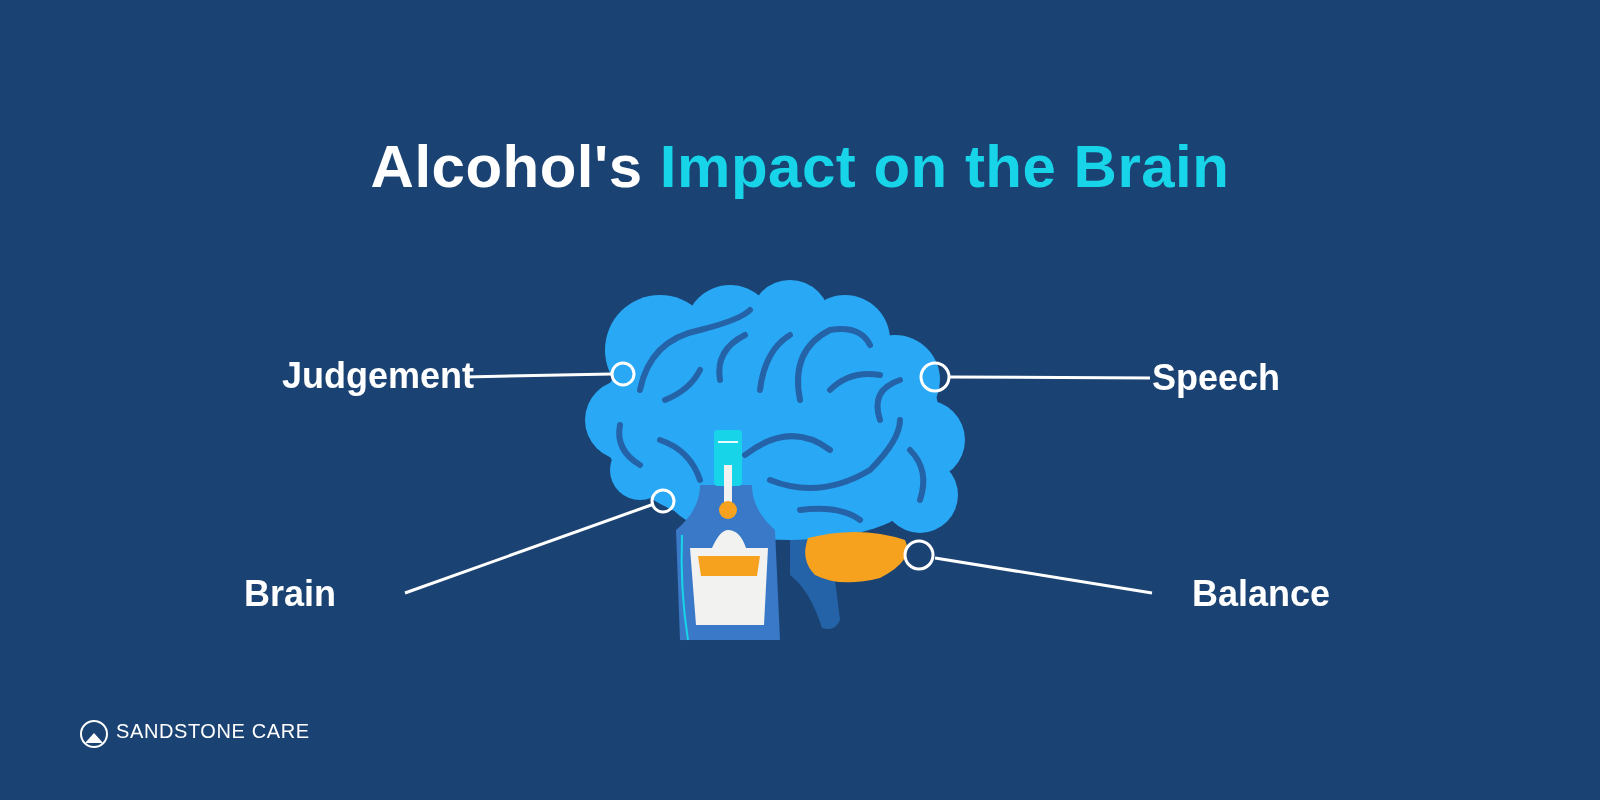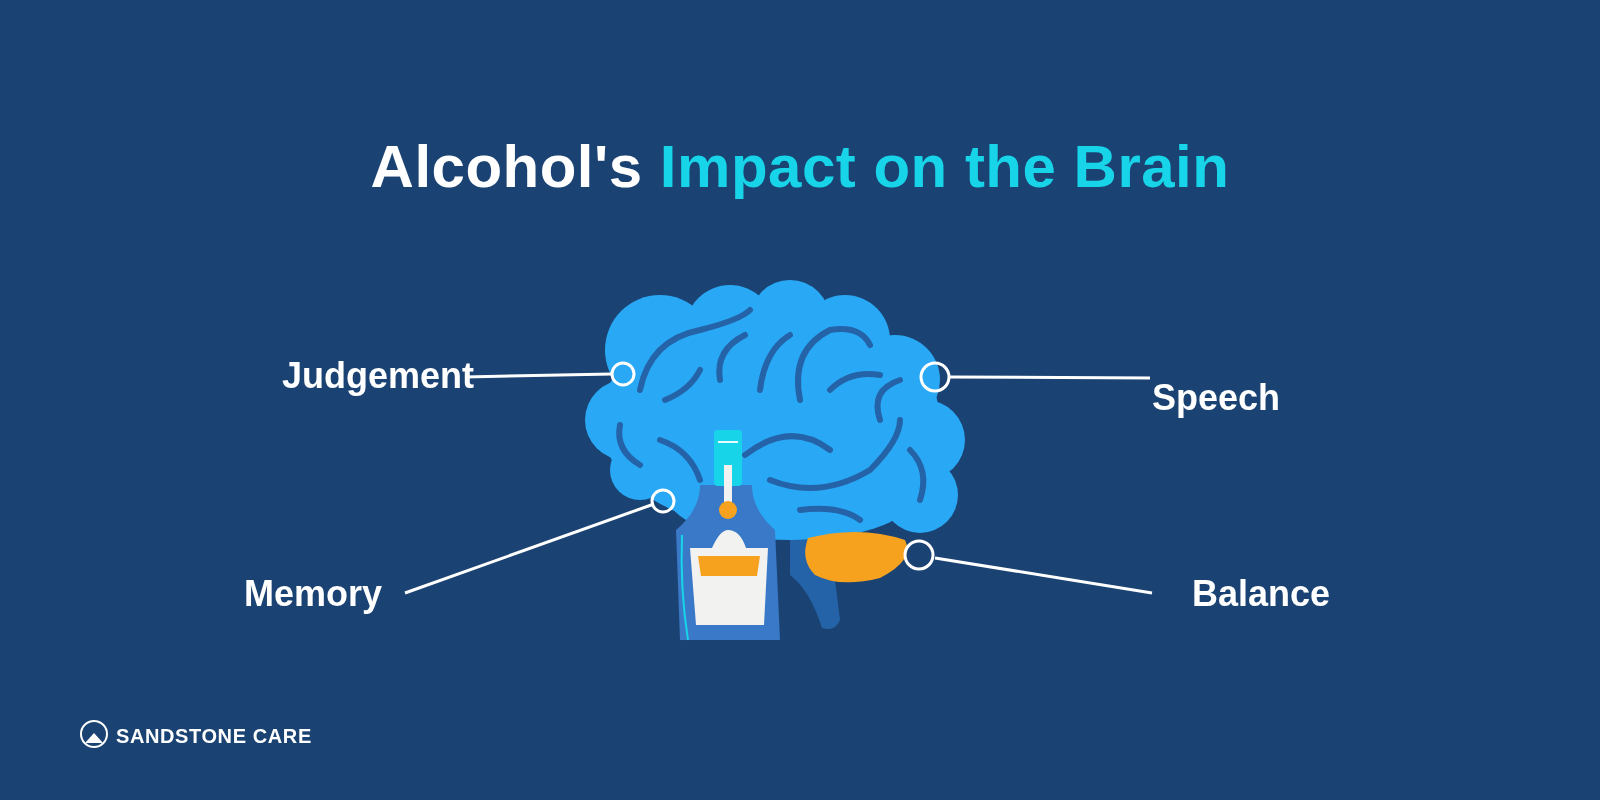--- a/index.html
+++ b/index.html
@@ -16,22 +16,22 @@
       color: #ffffff;
     }
     .title .accent { color: #17d4e8; }
     .label {
       position: absolute; font-size: 36px; font-weight: bold; color: #ffffff;
       line-height: 1;
     }
     svg.art { position: absolute; left: 0; top: 0; }
     .logo {
       position: absolute; left: 80px; top: 720px;
-      display: flex; align-items: flex-end; gap: 8px;
-      color: #ffffff; font-size: 20px; letter-spacing: 0.6px; font-weight: bold;
+      display: flex; align-items: flex-start; gap: 8px;
+      color: #ffffff; font-size: 20px; letter-spacing: 0.6px;
     }
     .logo-icon {
       width: 28px; height: 28px; border: 2px solid #fff; border-radius: 50%;
       box-sizing: border-box; position: relative; overflow: hidden;
     }
     .logo-icon::after {
       content: ""; position: absolute; left: 3px; bottom: 3px;
       width: 0; height: 0;
       border-left: 9px solid transparent; border-right: 9px solid transparent;
       border-bottom: 10px solid #fff;
@@ -98,20 +98,20 @@
     <line x1="405" y1="593" x2="654" y2="504"></line>
     <line x1="935" y1="558" x2="1152" y2="593"></line>
     <circle cx="623" cy="374" r="11"></circle>
     <circle cx="935" cy="377" r="14"></circle>
     <circle cx="663" cy="501" r="11"></circle>
     <circle cx="919" cy="555" r="14"></circle>
   </g>
 </svg>
 
 <div class="label" style="left:238px; top:358px;margin-left:44px;">Judgement</div>
-<div class="label" style="left:1152px; top:380px;text-align:center;">Speech</div>
-<div class="label" style="left:244px; top:576px;">Memory</div>
+<div class="label" style="left:1152px; top:360px;text-align:center;">Speech</div>
+<div class="label" style="left:244px; top:576px;">Brain</div>
 <div class="label" style="left:1152px; top:576px;margin-left:40px;">Balance</div>
 
 <div class="logo">
   <span class="logo-icon"></span>
   <span>SANDSTONE CARE</span>
 </div>
 
 </body></html>

